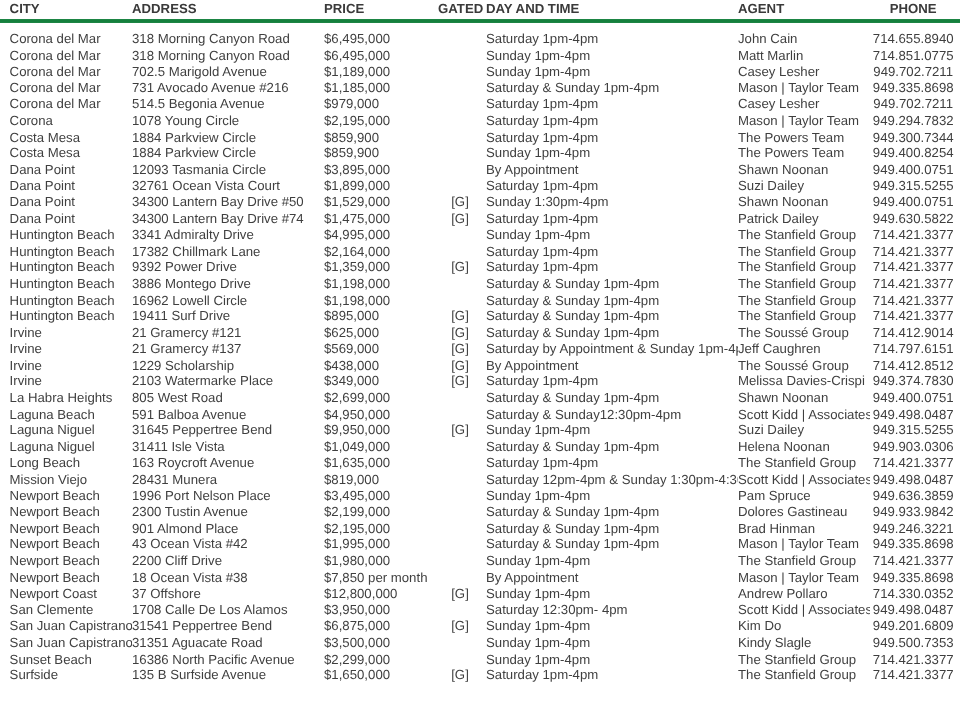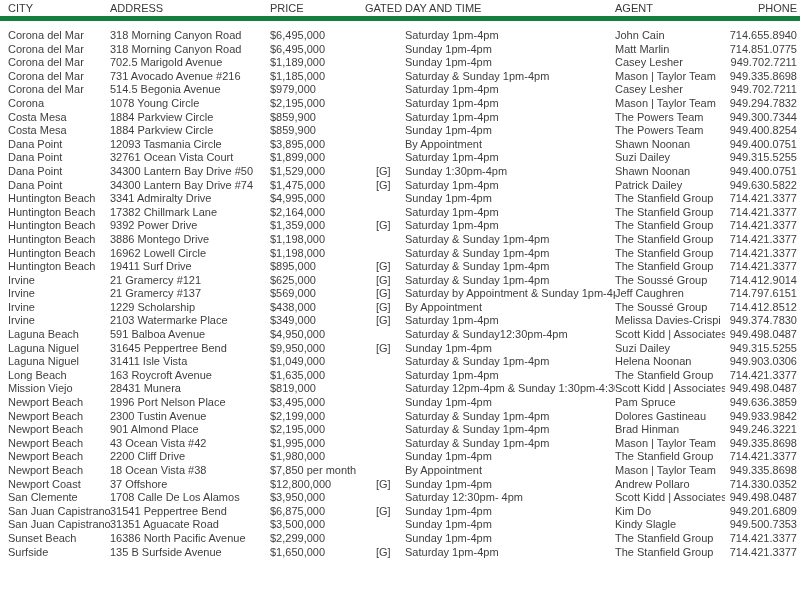--- a/index.html
+++ b/index.html
@@ -19,45 +19,45 @@
     color: #3f3f3f;
   }
   .listings-table col.c-city    { width: 110px; }
   .listings-table col.c-address { width: 160px; }
   .listings-table col.c-price   { width: 95px;  }
   .listings-table col.c-gated   { width: 40px;  }
   .listings-table col.c-time    { width: 210px; }
   .listings-table col.c-agent   { width: 110px; }
   .listings-table col.c-phone   { width: 75px;  }
   .listings-table th {
-    font-weight: 400;
+    font-weight: 700;
     color: #3a3a3a;
     text-align: left;
     height: 16px;
     padding: 0;
     vertical-align: middle;
-    border-bottom: 5px solid #15803d;
+    border-bottom: 3px solid #15803d;
     white-space: nowrap;
     overflow: hidden;
     margin-top: 36px;
   }
   .listings-table td {
     height: 13.6px;
     line-height: 13.6px;
     padding: 0;
     vertical-align: middle;
     white-space: nowrap;
     overflow: hidden;
   }
   .listings-table th:first-child,
   .listings-table td:first-child { padding-left: 8px; }
   .listings-table tbody tr:first-child td { padding-top: 8px; }
   .listings-table td.gated { padding-left: 11px; }
   .listings-table th.phone,
-  .listings-table td.phone { text-align: right; padding-right: 3px; }
+  .listings-table td.phone { text-align: center; padding-right: 3px; }
 </style>
 </head>
 <body>
 
 <table class="listings-table">
   <colgroup>
     <col class="c-city">
       <col class="c-address">
       <col class="c-price">
       <col class="c-gated">
@@ -269,20 +269,29 @@
       <tr>
         <td>Irvine</td>
         <td>2103 Watermarke Place</td>
         <td>$349,000</td>
         <td class="gated">[G]</td>
         <td>Saturday 1pm-4pm</td>
         <td>Melissa Davies-Crispi</td>
         <td class="phone">949.374.7830</td>
       </tr>
       <tr>
+        <td>La Habra Heights</td>
+        <td>805 West Road</td>
+        <td>$2,699,000</td>
+        <td class="gated"></td>
+        <td>Saturday &amp; Sunday 1pm-4pm</td>
+        <td>Shawn Noonan</td>
+        <td class="phone">949.400.0751</td>
+      </tr>
+      <tr>
         <td>Laguna Beach</td>
         <td>591 Balboa Avenue</td>
         <td>$4,950,000</td>
         <td class="gated"></td>
         <td>Saturday &amp; Sunday12:30pm-4pm</td>
         <td>Scott Kidd | Associates</td>
         <td class="phone">949.498.0487</td>
       </tr>
       <tr>
         <td>Laguna Niguel</td>

